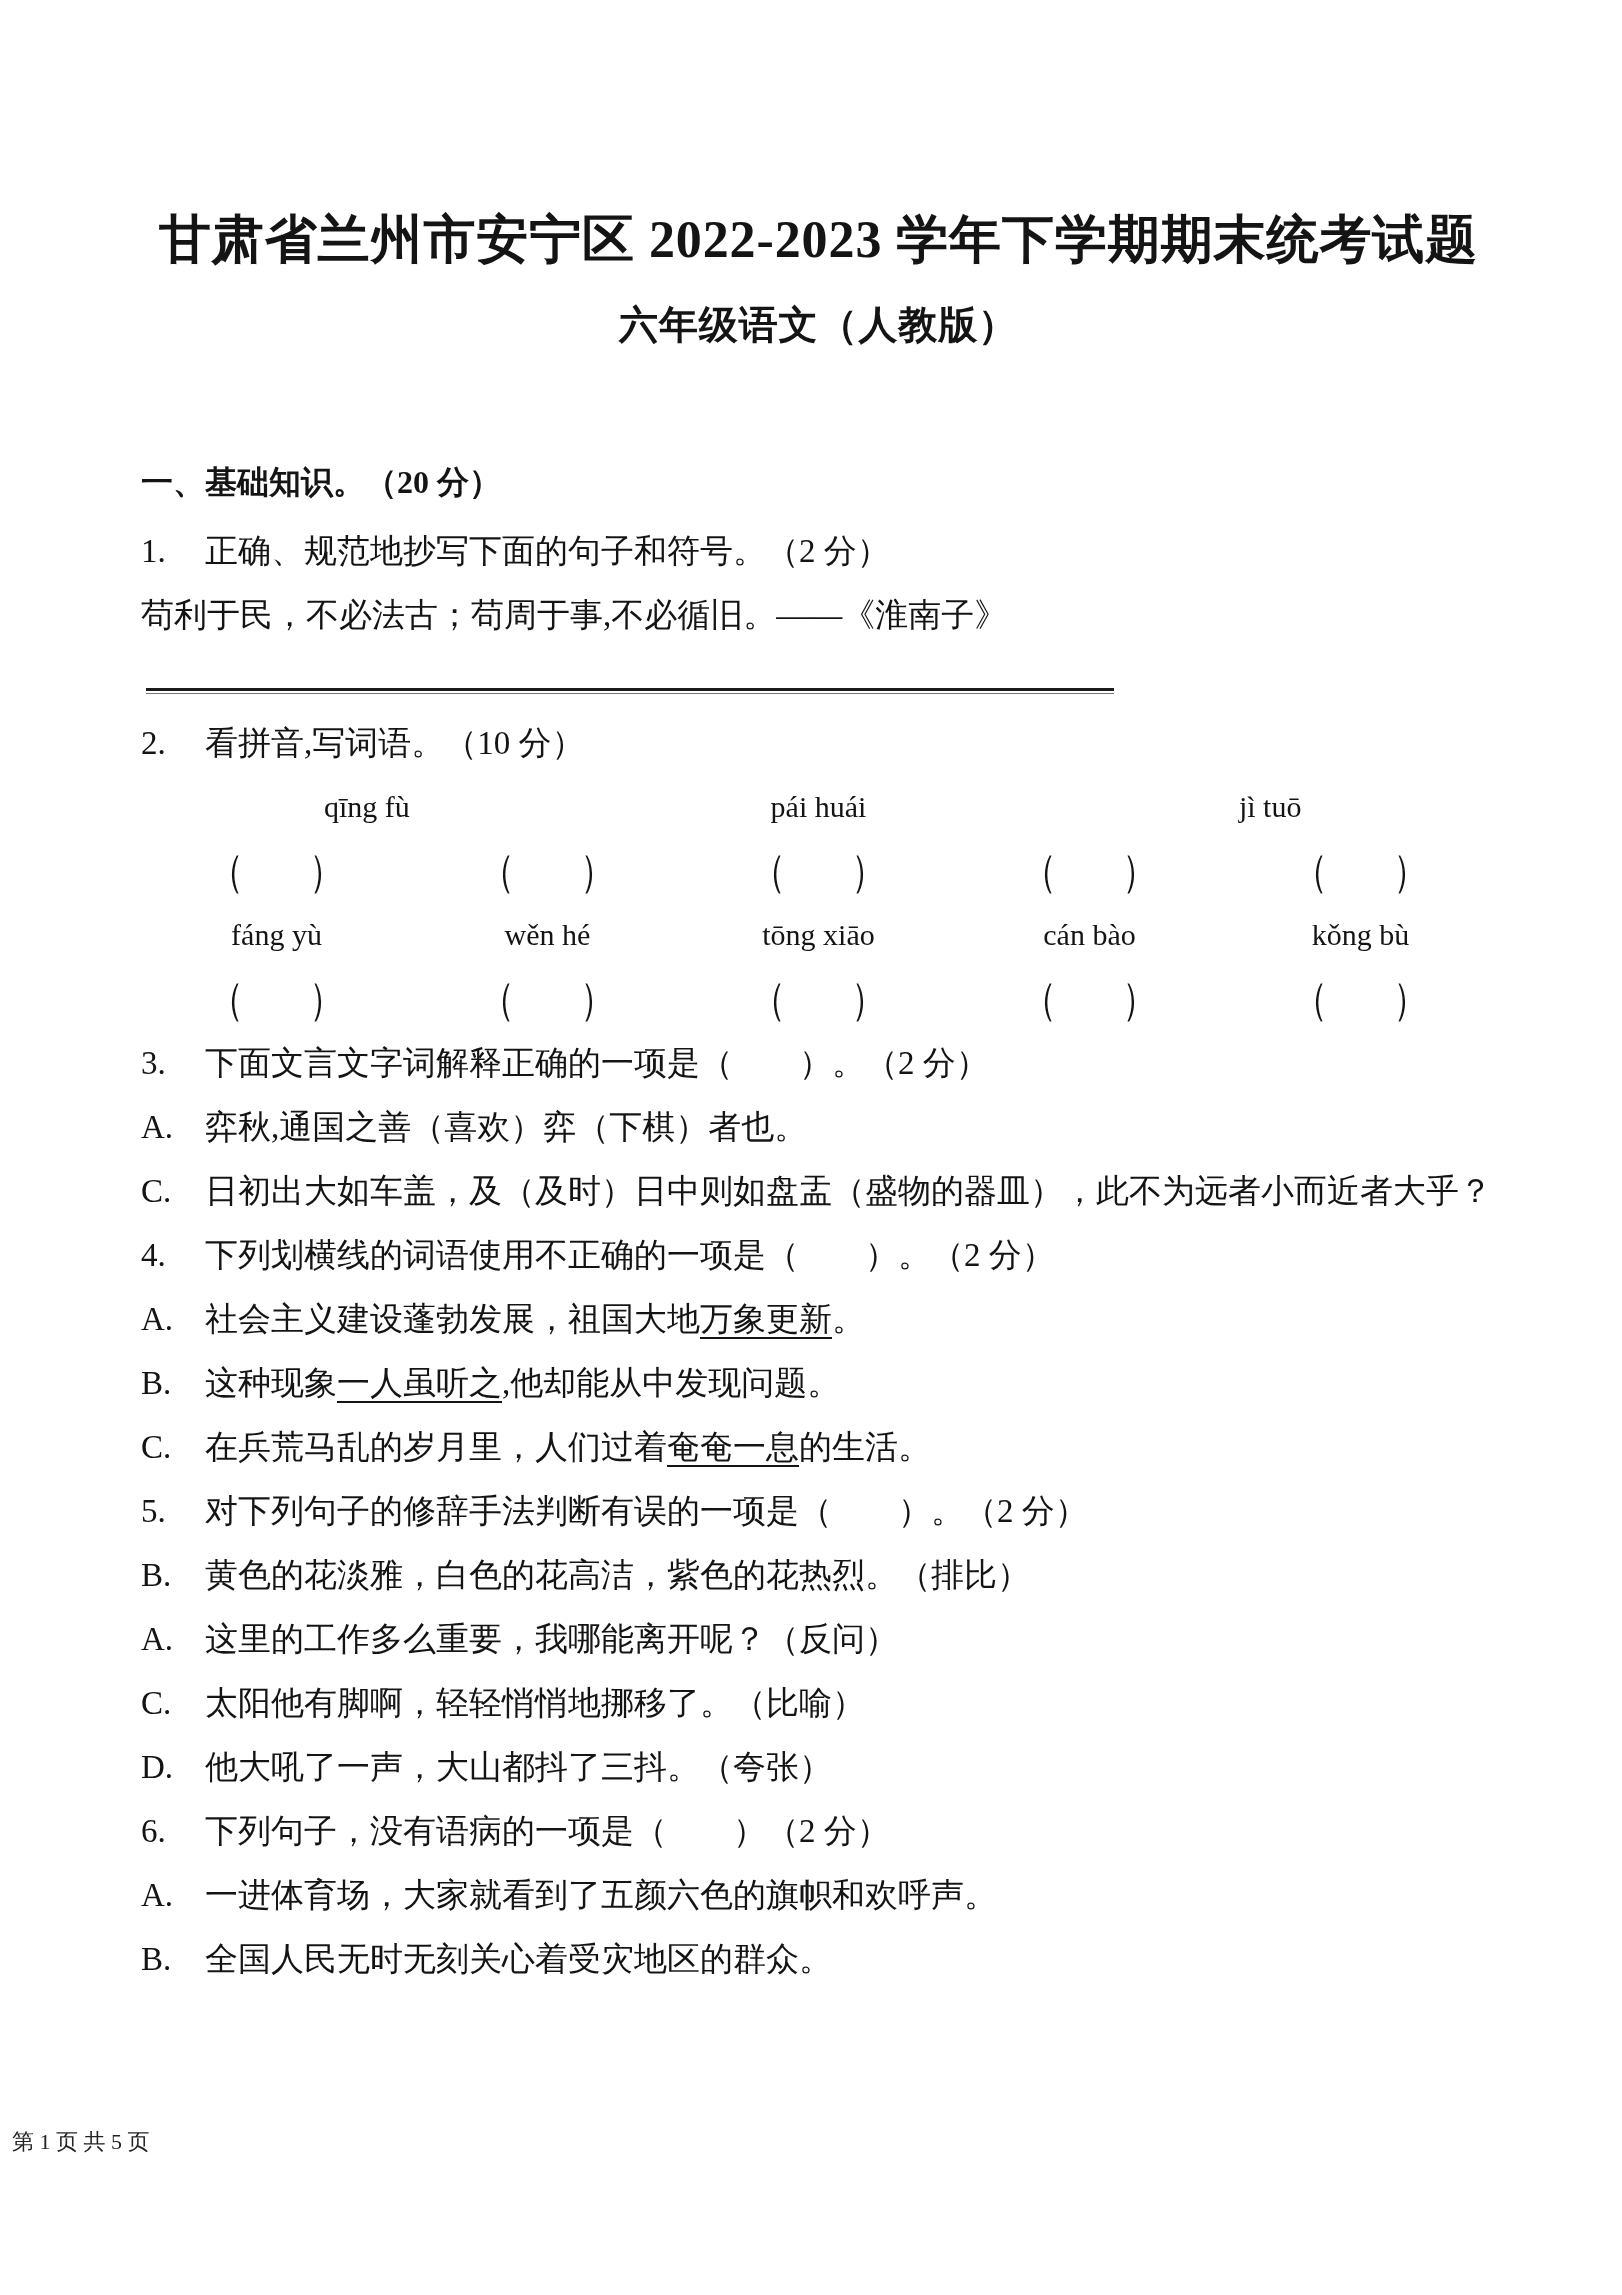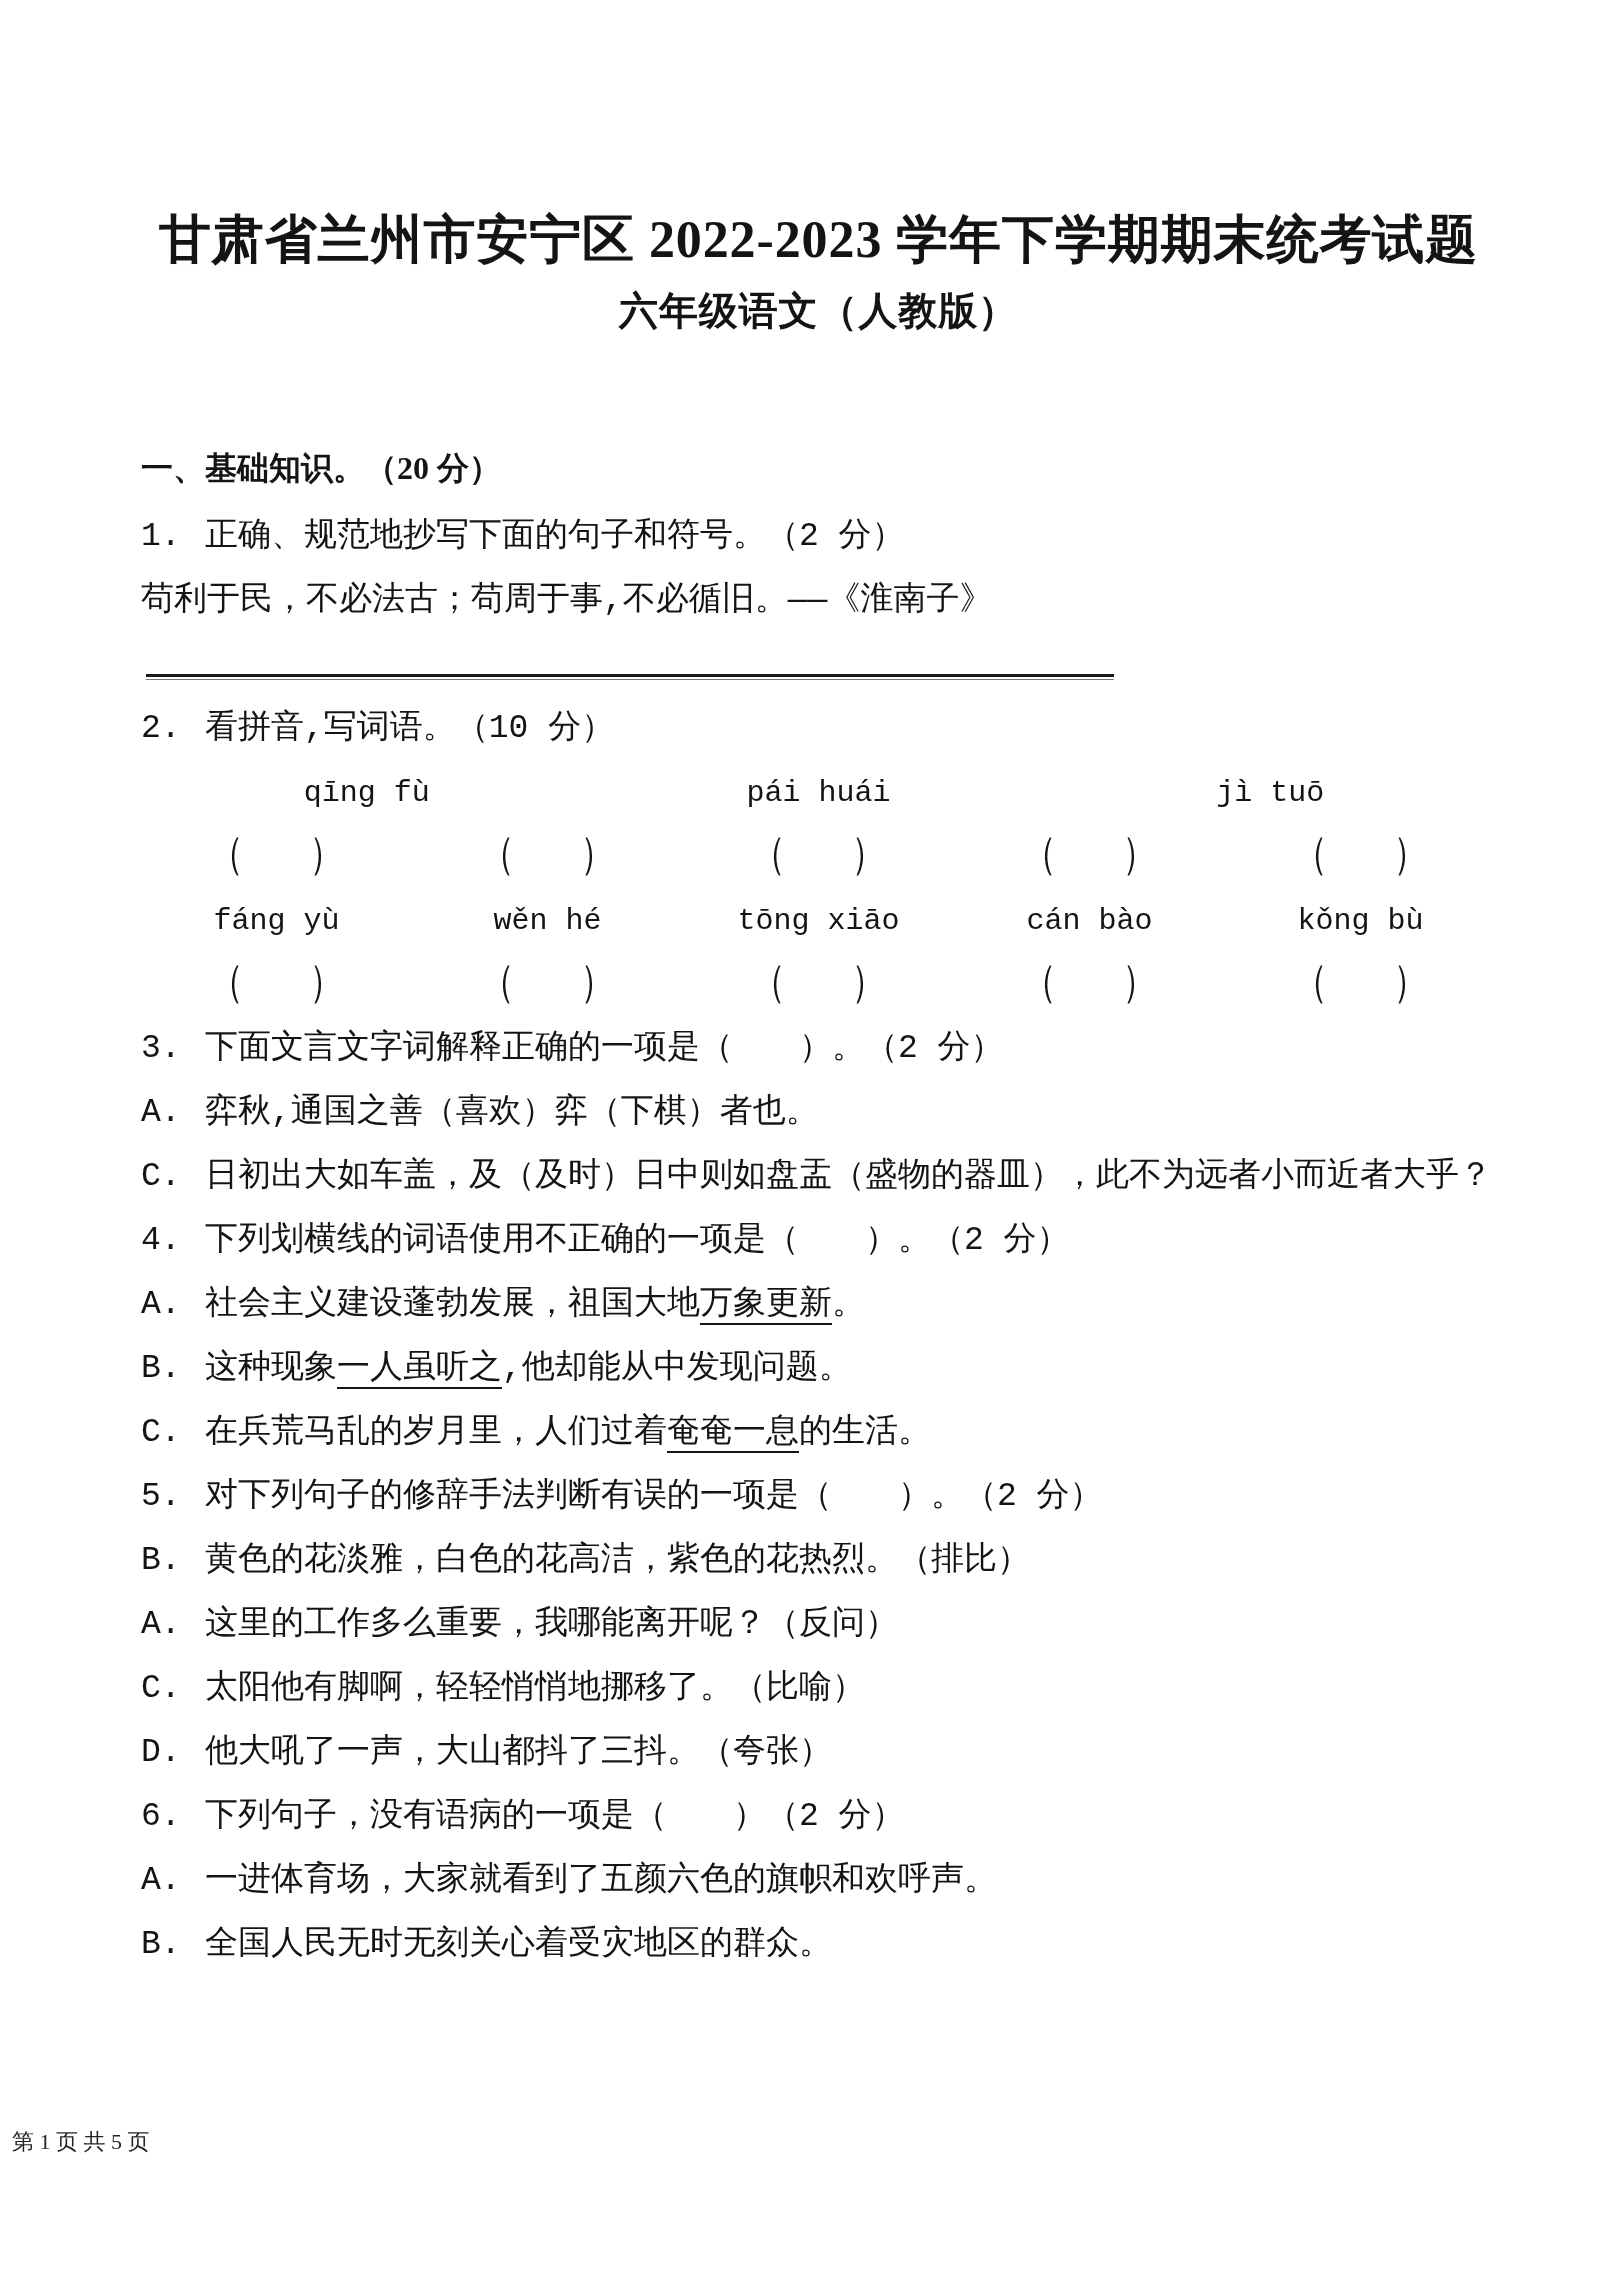--- a/index.html
+++ b/index.html
@@ -14,32 +14,32 @@
   .content { margin:0 127px 0 141px; }
 
   .title1 {
     padding-top:215px;
     text-align:center;
     font-size:52px; font-weight:bold;
     line-height:49px;
     letter-spacing:0.9px;
   }
   .title2 {
-    margin-top:22px;
+    margin-top:36px;
     text-align:center;
     font-size:39px; font-weight:bold;
     line-height:49px;
     letter-spacing:0.9px;
   }
   .section-heading {
     margin-top:114px;
     font-size:32px; font-weight:bold;
     line-height:38px;
   }
-  .lines { margin-top:18px;font-family:Liberation Mono, monospace; }
+  .lines { margin-top:18px; }
   .line {
     font-size:33px;
     line-height:64px;
     white-space:nowrap;
   }
   .num {
     display:inline-block;
     width:64px;
   }
   .ul {

